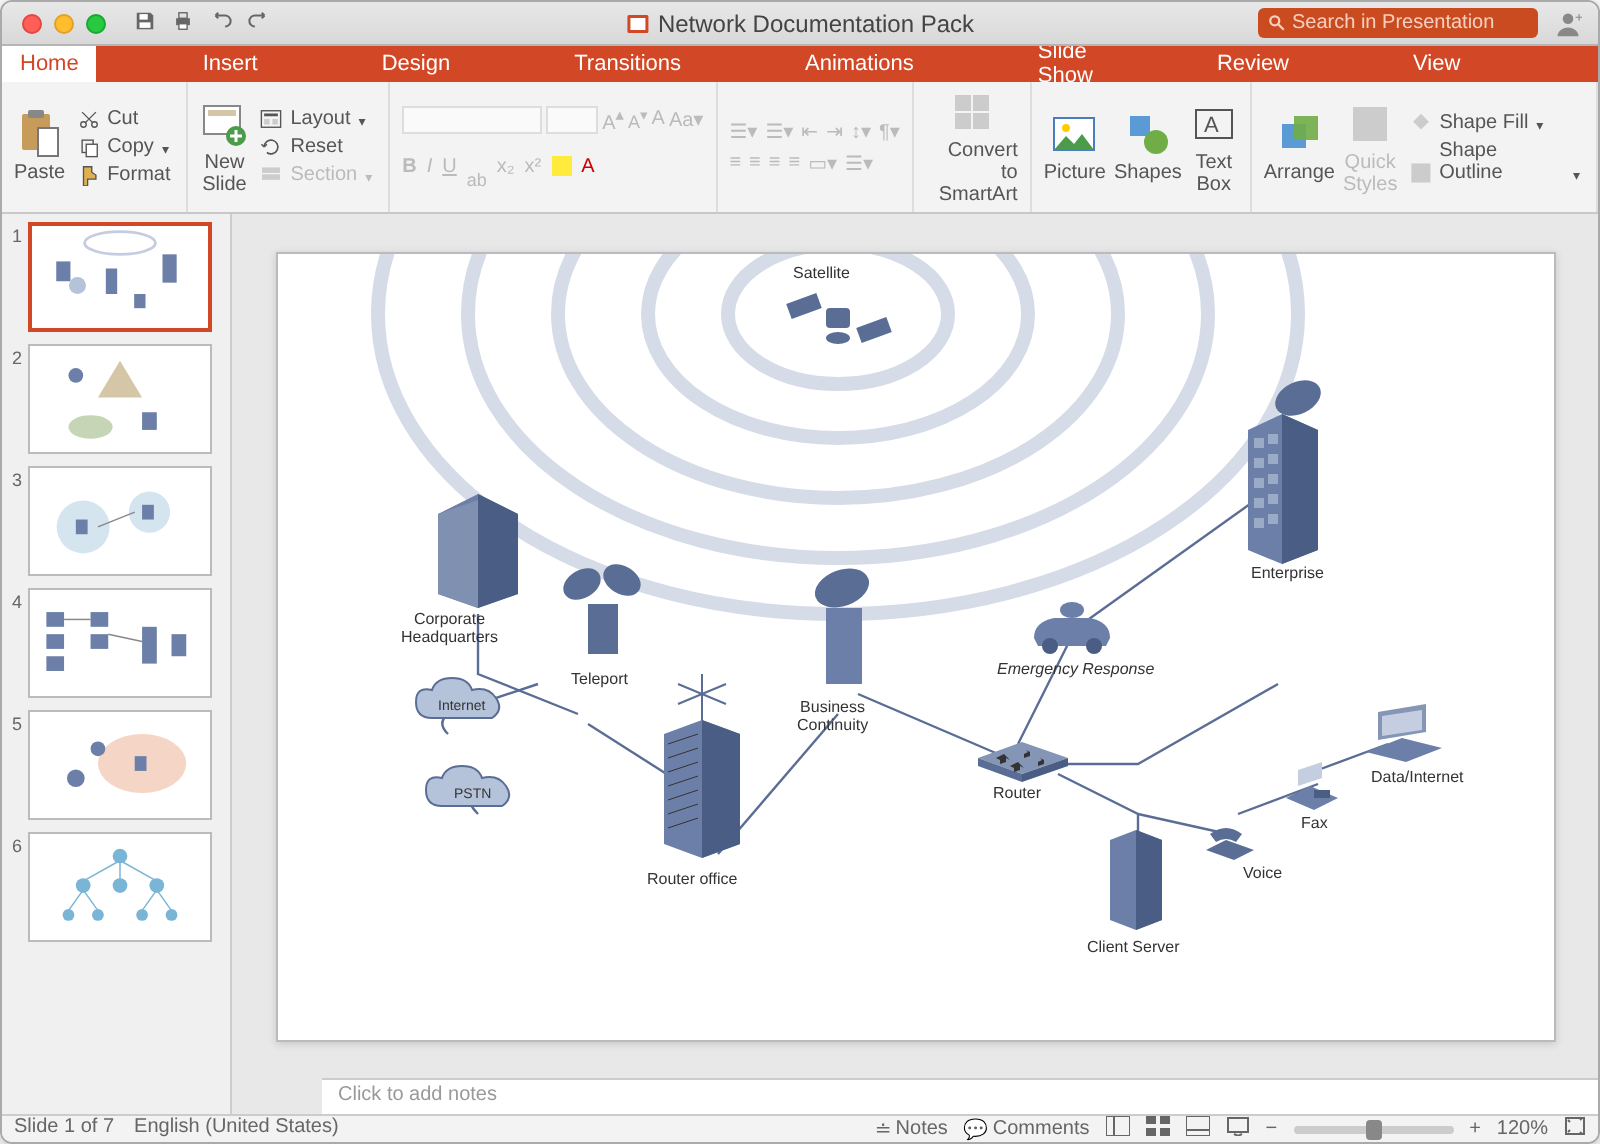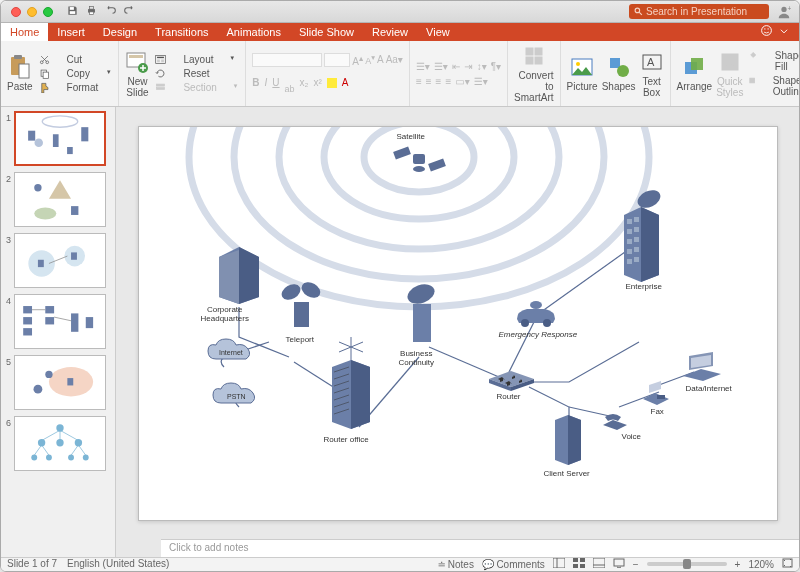--- a/index.html
+++ b/index.html
@@ -11,33 +11,33 @@
 .traffic span { width: 10px; height: 10px; border-radius: 50%; display: inline-block; }
 .tl-close { background: #ff5f57; border: 1px solid #e14640; }
 .tl-min { background: #ffbd2e; border: 1px solid #e1a123; }
 .tl-max { background: #28c940; border: 1px solid #17a82f; }
 .qat { display: flex; gap: 8px; margin-left: 14px; color: #555; font-size: 11px; }
 .doc-title { position: absolute; left: 50%; transform: translateX(-50%); font-size: 12px; color: #444; display: flex; align-items: center; gap: 4px; }
 .search-box { margin-left: auto; margin-right: 8px; background: #ca4b1f; border-radius: 3px; height: 15px; width: 140px; display: flex; align-items: center; padding: 0 5px; color: #f5d0c0; font-size: 10px; gap: 3px; }
 .user-ic { width: 14px; height: 14px; margin-right: 8px; color: #777; }
 
 
-.tabs { height: 18px; background: #d24726; display: flex; align-items: stretch; font-size: 11px; color: #fff; }
+.tabs { height: 18px; background: #d24726; display: flex; align-items: stretch; font-size: 11px; color: #fff; gap: 44px; }
 .tab { padding: 0 9px; display: flex; align-items: center; cursor: pointer; }
 .tab.active { background: #fff; color: #d24726; }
 .tab-spacer { flex: 1; }
 .tab-right { display: flex; align-items: center; gap: 6px; padding-right: 10px; color: #fff; font-size: 12px; }
 
 
 .ribbon { height: 66px; background: #f3f3f3; border-bottom: 1px solid #c8c8c8; display: flex; font-size: 10px; color: #555; }
 .rgroup { border-right: 1px solid #ddd; padding: 3px 6px; display: flex; gap: 4px; }
 .rbtn-v { display: flex; flex-direction: column; align-items: center; justify-content: center; gap: 2px; font-size: 10px; color: #555; cursor: pointer; }
 .ricon { width: 24px; height: 24px; display: flex; align-items: center; justify-content: center; }
 .rstack { display: flex; flex-direction: column; justify-content: center; gap: 1px; font-size: 10px; }
-.rstack-row { display: flex; align-items: flex-start; gap: 17px; color: #555; cursor: pointer; padding: 1px 2px; }
+.rstack-row { display: flex; align-items: flex-end; gap: 4px; color: #555; cursor: pointer; padding: 1px 2px; }
 .disabled { color: #bbb !important; }
 .disabled svg * { stroke: #ccc !important; fill: #ccc !important; }
 
 
 .workspace { display: flex; height: calc(572px - 22px - 18px - 66px - 16px); background: #eee; }
 .thumbs { width: 115px; background: #f0f0f0; border-right: 1px solid #ccc; overflow-y: auto; padding: 4px 2px; }
 .thumb-wrap { display: flex; align-items: flex-start; gap: 3px; margin-bottom: 6px; }
 .thumb-num { font-size: 9px; color: #666; width: 8px; text-align: right; padding-top: 2px; }
 .thumb { width: 92px; height: 55px; background: #fff; border: 1px solid #bbb; position: relative; overflow: hidden; }
 .thumb.sel { border: 2px solid #d24726; }
@@ -78,20 +78,27 @@
           <rect x="3" y="6" width="10" height="5" fill="#666"></rect>
           <rect x="5" y="2" width="6" height="4" fill="none" stroke="#666"></rect>
           <rect x="5" y="10" width="6" height="4" fill="#fff" stroke="#666"></rect>
         </svg></span>
     <span><svg width="11" height="11" viewBox="0 0 16 16">
           <path fill="none" stroke="#666" stroke-width="1.5" d="M11 12a4 4 0 0 0 0-8H4m0 0l2-2M4 4l2 2"></path>
         </svg></span>
     <span><svg width="11" height="11" viewBox="0 0 16 16">
           <path fill="none" stroke="#666" stroke-width="1.5" d="M5 12a4 4 0 0 1 0-8h7m0 0l-2-2m2 2l-2 2"></path>
         </svg></span>
+  </div>
+  <div class="doc-title">
+    <svg width="12" height="12" viewBox="0 0 16 16">
+        <rect x="1" y="2" width="14" height="12" rx="1" fill="#d24726"></rect>
+        <rect x="3" y="4" width="10" height="8" fill="#fff"></rect>
+      </svg>
+    <span>Network Documentation Pack</span>
   </div>
   <div class="search-box">
     <svg width="9" height="9" viewBox="0 0 16 16">
         <circle cx="6" cy="6" r="4" fill="none" stroke="#f5d0c0" stroke-width="2"></circle>
         <line x1="9" y1="9" x2="14" y2="14" stroke="#f5d0c0" stroke-width="2"></line>
       </svg>
     <span>Search in Presentation</span>
   </div>
   <span class="user-ic"><svg width="14" height="14" viewBox="0 0 16 16">
         <circle cx="8" cy="5" r="3" fill="#888"></circle>

